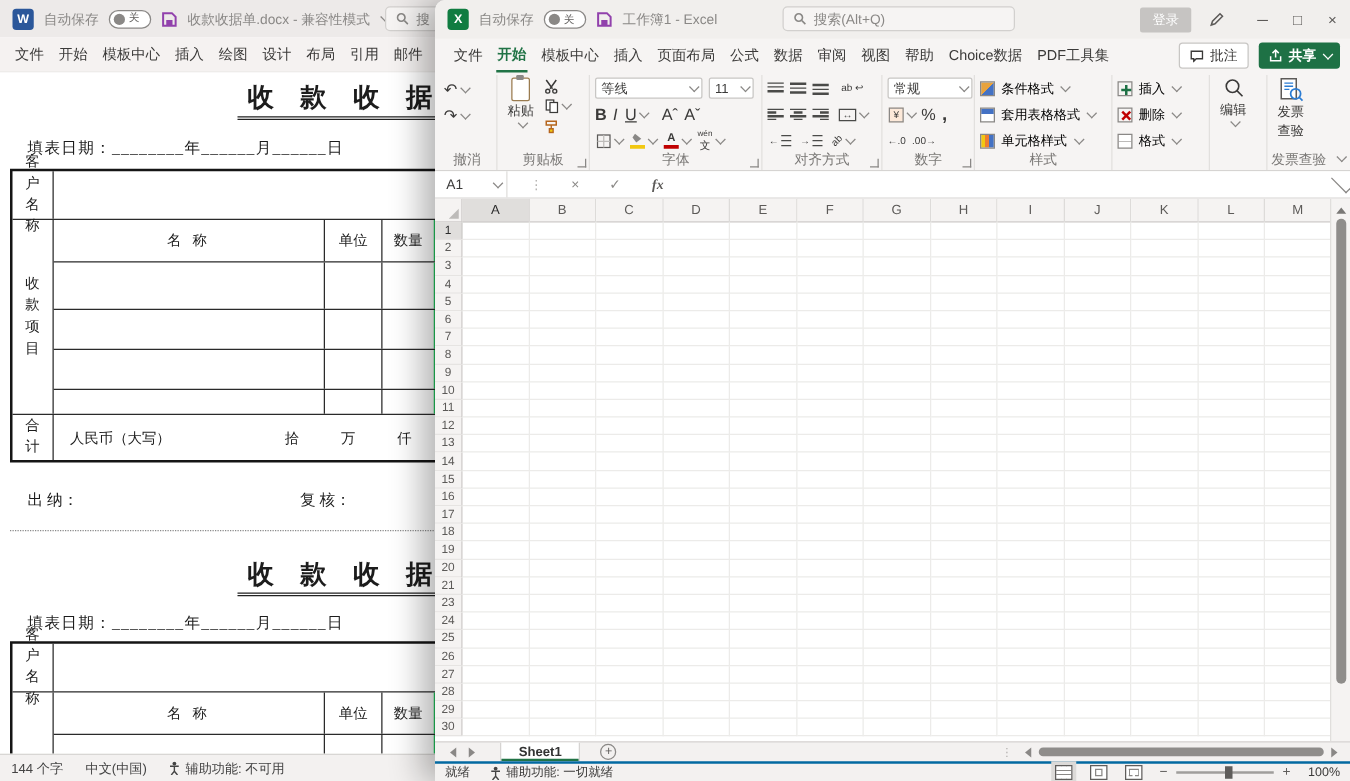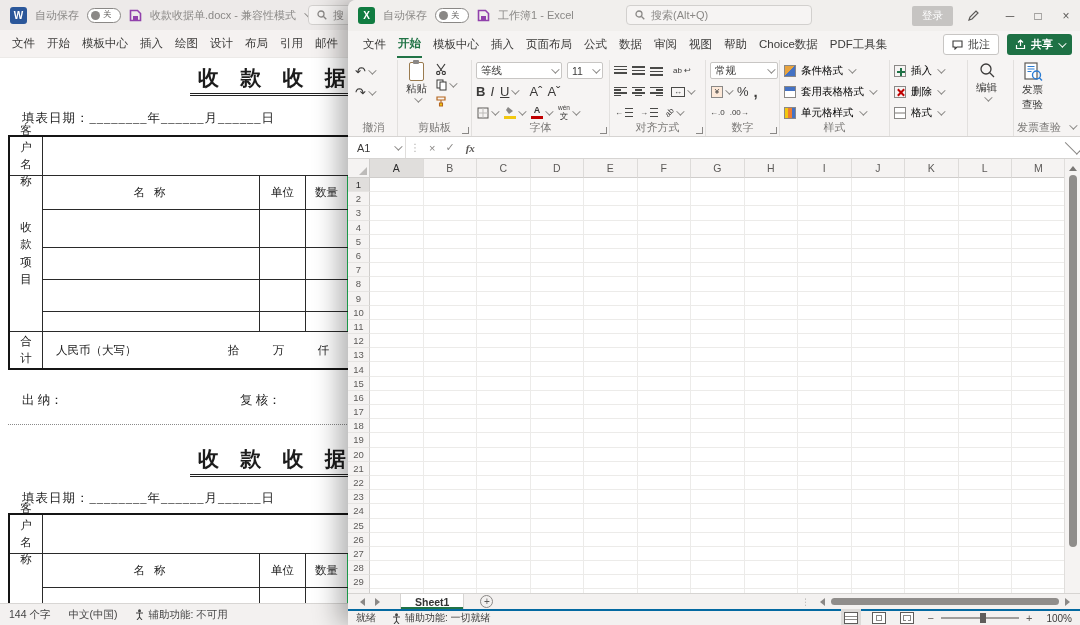--- a/index.html
+++ b/index.html
@@ -97,21 +97,21 @@
   .sq-table { background:linear-gradient(#4472c4 4px,#fff 4px); }
   .sq-styles { background:linear-gradient(90deg,#f2c811 33%,#ed7d31 33%,#ed7d31 66%,#4472c4 66%); }
   .sq-ins { position:relative; } .sq-ins::before,.sq-ins::after{content:"";position:absolute;background:#1e7145;}
   .sq-ins::before{left:5px;top:2px;width:2px;height:8px;} .sq-ins::after{left:2px;top:5px;width:8px;height:2px;}
   .sq-del { position:relative; } .sq-del::before,.sq-del::after{content:"";position:absolute;left:5px;top:1px;width:2px;height:9px;background:#c00000;}
   .sq-del::before{transform:rotate(45deg);} .sq-del::after{transform:rotate(-45deg);}
   .sq-fmt { background:linear-gradient(#fff 45%,#bdbbb9 45%,#bdbbb9 55%,#fff 55%); }
   .ico-clip { width:15px; height:19px; border:1.5px solid #9a7b4f; border-radius:2px; background:#fff; position:relative; }
   .ico-clip::before { content:""; position:absolute; left:3px; top:-3px; width:6px; height:4px; background:#8a8886; border-radius:1px; }
 
-  .x-formula { height:22px; background:#fff; border-bottom:1px solid #d6d4d2; display:flex; align-items:center; flex:none; font-size:11px; color:#3b3a39; }
+  .x-formula { height:22px; background:#fff; border-bottom:1px solid #d6d4d2; display:flex; align-items:center; flex:none; font-size:11px; color:#3b3a39;gap:14px; }
   .namebox { width:58px; height:100%; border-right:1px solid #e0dedc; display:flex; align-items:center; justify-content:space-between; padding:0 5px 0 9px; }
   .fdots { color:#b0aeac; padding:0 4px; font-size:10px; }
   .fbtn { color:#8a8886; padding:0 5px; font-size:11px; }
   .fx { font-style:italic; font-family:"Liberation Serif",serif; font-weight:bold; color:#5c5a58; padding:0 6px; }
   .finput { flex:1; height:100%; }
   .fchev { padding:0 8px; }
 
   .x-sheet { flex:1; display:flex; background:#fff; overflow:hidden; }
   .sheet-main { flex:1; overflow:hidden; }
   .colheads { display:flex; height:19px; }
@@ -986,36 +986,20 @@
               <div class="cell"></div>
               <div class="cell"></div>
               <div class="cell"></div>
               <div class="cell"></div>
               <div class="cell"></div>
               <div class="cell"></div>
               <div class="cell"></div>
               <div class="cell"></div>
             </div>
             <div class="grow">
-              <div class="rowh">22</div>
-              <div class="cell"></div>
-              <div class="cell"></div>
-              <div class="cell"></div>
-              <div class="cell"></div>
-              <div class="cell"></div>
-              <div class="cell"></div>
-              <div class="cell"></div>
-              <div class="cell"></div>
-              <div class="cell"></div>
-              <div class="cell"></div>
-              <div class="cell"></div>
-              <div class="cell"></div>
-              <div class="cell"></div>
-            </div>
-            <div class="grow">
               <div class="rowh">23</div>
               <div class="cell"></div>
               <div class="cell"></div>
               <div class="cell"></div>
               <div class="cell"></div>
               <div class="cell"></div>
               <div class="cell"></div>
               <div class="cell"></div>
               <div class="cell"></div>
               <div class="cell"></div>

